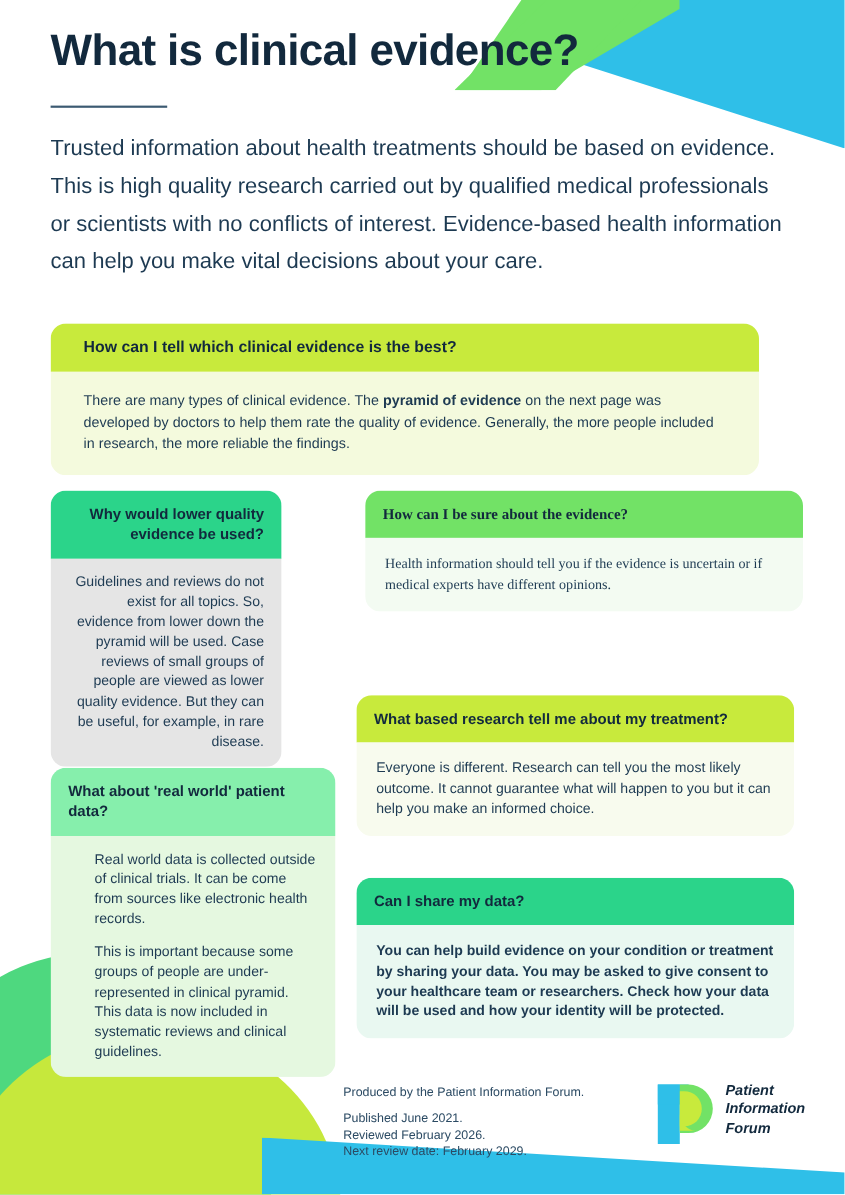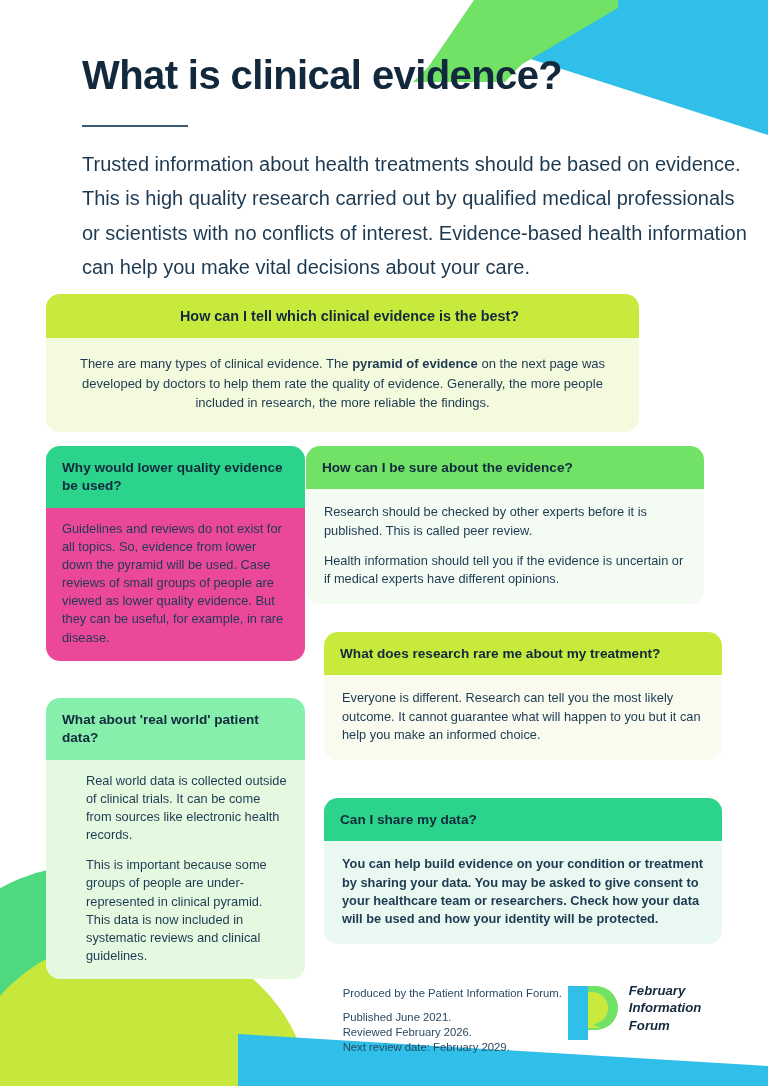--- a/index.html
+++ b/index.html
@@ -61,21 +61,21 @@
     background: #c6e83c;
   }
   #deco-bot-cyan {
     left: 238px; bottom: 0;
     width: 530px; height: 52px;
     background: #2fbfe8;
     clip-path: polygon(0 0, 100% 32px, 100% 100%, 0 100%);
   }
 
   
-  #header { position: absolute; left: 46px; top: 53px; width: 676px; margin-left: 36px; }
+  #header { position: absolute; left: 46px; top: 24px; width: 676px; }
 
   #page-title {
     font-size: 40px;
     font-weight: 700;
     letter-spacing: -0.6px;
     color: #12293d;
     line-height: 1.1;
   }
 
   #title-rule {
@@ -112,45 +112,46 @@
     font-size: 12.8px;
     line-height: 1.42;
     color: #1d3a52;
   }
   .card-body p + p { margin-top: 12px; }
   .card-body b { font-weight: 700; }
 
   
   #card-best {
     left: 46px; top: 294px;
-    width: 593px;
-    text-align: center;
+    width: 644px;
   }
   #card-best .card-head { background: #c8ea3c; font-size: 14.4px; padding-left: 30px; }
   #card-best .card-body { background: #f4fadd; padding: 16px 30px 20px 30px; font-size: 13px; line-height: 1.48; }
 
   
   #card-lower {
     left: 46px; top: 446px;
-    width: 259px;
+    width: 210px;
+    text-align: right;
   }
   #card-lower .card-head { background: #2bd48a; }
-  #card-lower .card-body { background: #ec4899; }
+  #card-lower .card-body { background: #e5e5e5; }
 
   #card-realworld {
     left: 46px; top: 698px;
     width: 259px;
   }
   #card-realworld .card-head { background: #86efac; }
   #card-realworld .card-body { background: #e5f8e0; padding-left: 40px; }
 
   
   #card-sure {
-    left: 306px; top: 446px;
+    left: 332px; top: 446px;
     width: 398px;
+    font-family: Liberation Serif, serif;
   }
   #card-sure .card-head { background: #72e266; }
   #card-sure .card-body { background: #f3fbf2; padding: 14px 18px 16px 18px; }
 
   #card-treatment {
     left: 324px; top: 632px;
     width: 398px;
   }
   #card-treatment .card-head { background: #c8ea3c; }
   #card-treatment .card-body { background: #f8fbee; padding: 14px 18px 16px 18px; }
@@ -161,21 +162,21 @@
   }
   #card-share .card-head { background: #2bd48a; }
   #card-share .card-body { background: #e9f8f1; padding: 14px 18px 16px 18px; font-weight: bold; }
 
   
   #footer {
     position: absolute;
     left: 312px; top: 986px;
     width: 420px;
     display: flex;
-    justify-content: center;
+    justify-content: space-between;
     align-items: flex-start;
   }
   #footer-text { font-size: 11.3px; line-height: 1.34; color: #2b4a63; }
   #footer-produced { margin-bottom: 9px; }
 
   #logo-block { display: flex; align-items: flex-start; gap: 9px; margin-top: -4px; }
   #logo-mark { width: 58px; height: 62px; flex: 0 0 auto; }
   #logo-words {
     font-size: 13.2px;
     font-weight: 700;
@@ -220,27 +221,26 @@
     <div class="card-head">What about 'real world' patient data?</div>
     <div class="card-body">
       <p>Real world data is collected outside of clinical trials. It can be come from sources like electronic health records.</p>
       <p>This is important because some groups of people are under-represented in clinical pyramid. This data is now included in systematic reviews and clinical guidelines.</p>
     </div>
   </div>
 
   <div class="card" id="card-sure">
     <div class="card-head">How can I be sure about the evidence?</div>
     <div class="card-body">
-      <p>Research should be checked by other experts before it is published. This is called peer review.</p>
       <p>Health information should tell you if the evidence is uncertain or if medical experts have different opinions.</p>
     </div>
   </div>
 
   <div class="card" id="card-treatment">
-    <div class="card-head">What does research rare me about my treatment?</div>
+    <div class="card-head">What based research tell me about my treatment?</div>
     <div class="card-body">
       <p>Everyone is different. Research can tell you the most likely outcome. It cannot guarantee what will happen to you but it can help you make an informed choice.</p>
     </div>
   </div>
 
   <div class="card" id="card-share">
     <div class="card-head">Can I share my data?</div>
     <div class="card-body">
       <p>You can help build evidence on your condition or treatment by sharing your data. You may be asked to give consent to your healthcare team or researchers. Check how your data will be used and how your identity will be protected.</p>
     </div>
@@ -261,20 +261,20 @@
 
         <path d="M6 4 H34 V22 H6 Z" fill="#2fbfe8"></path>
 
         <path d="M26 4 H34 A22 22 0 0 1 34 48 H26 Z" fill="#72e266"></path>
 
         <path d="M30 10 A16 16 0 0 1 30 42 L26 42 L26 10 Z" fill="#c8ea3c"></path>
 
         <path d="M26 30 A16 16 0 0 0 40 46 L26 46 Z" fill="#c8ea3c"></path>
       </svg>
       <div id="logo-words">
-        <div>February</div>
+        <div>Patient</div>
         <div>Information</div>
         <div>Forum</div>
       </div>
     </div>
   </div>
 
 </div>
 
 </body></html>

